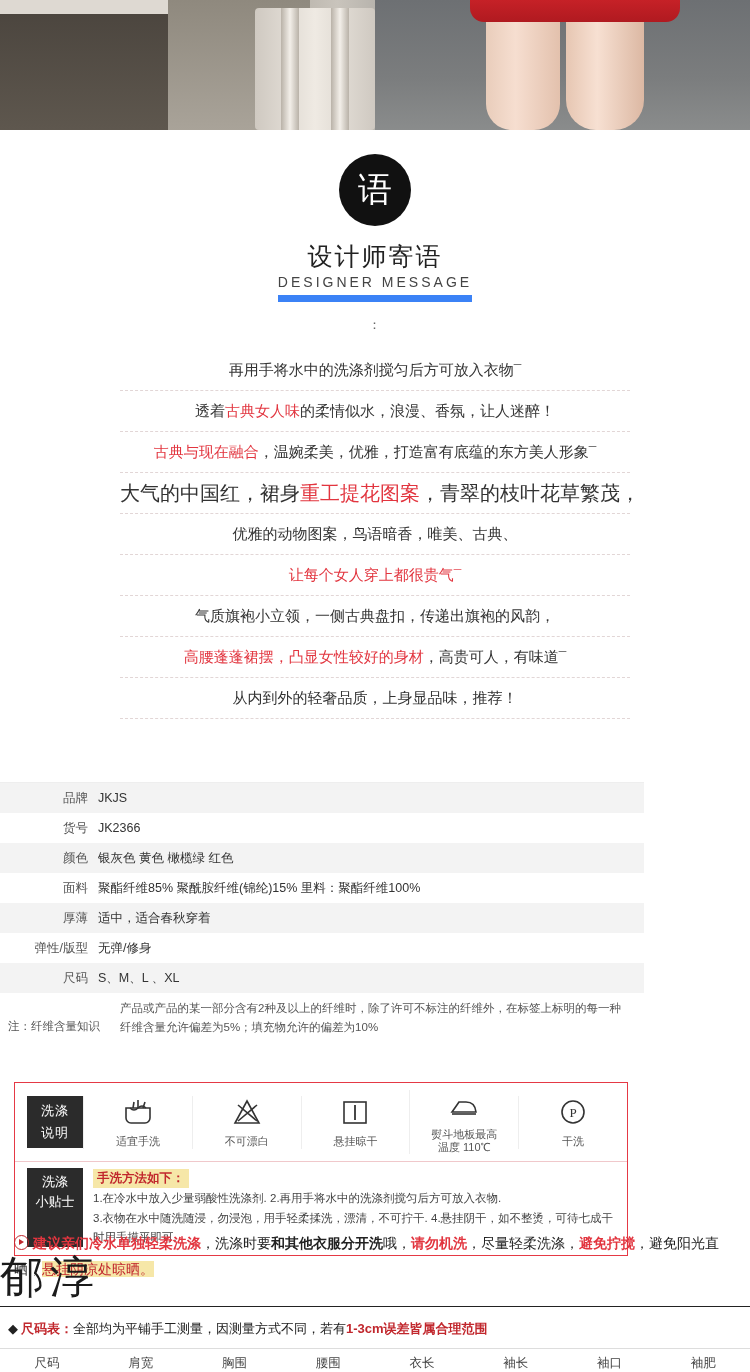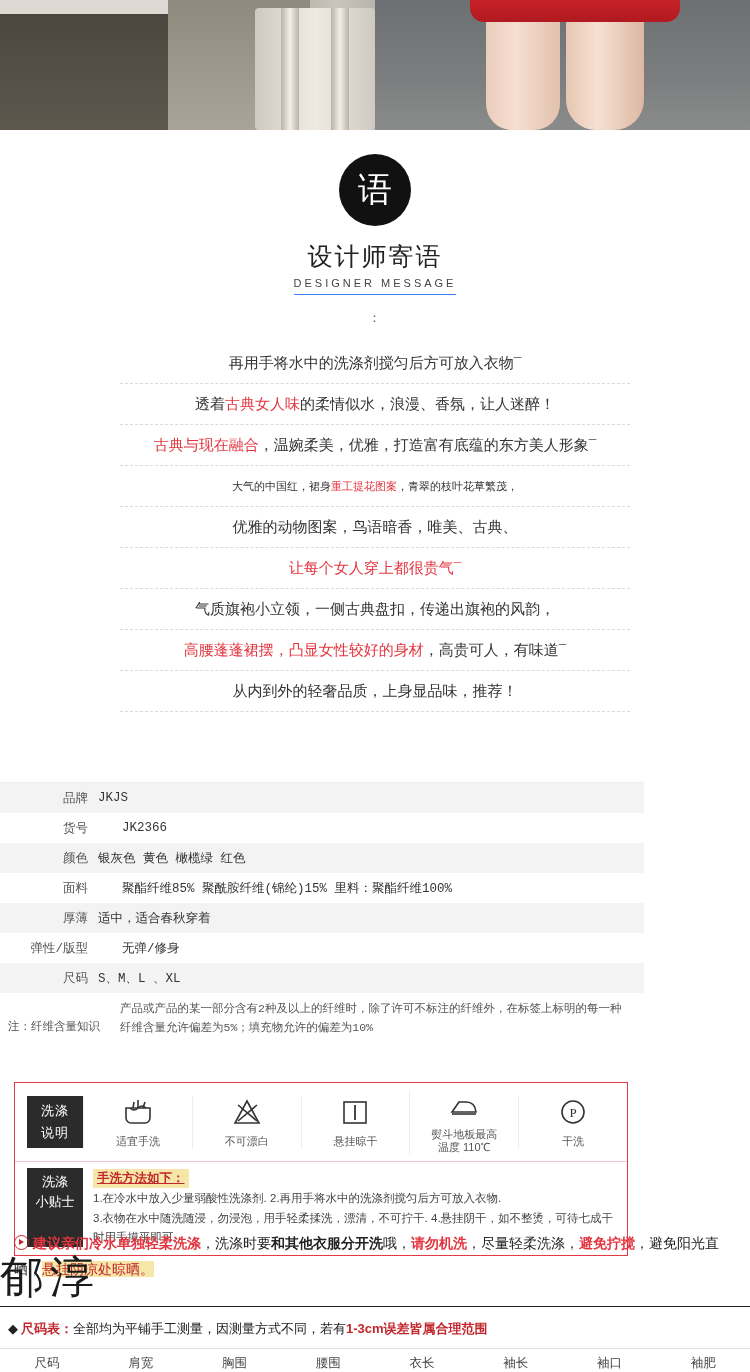--- a/index.html
+++ b/index.html
@@ -94,26 +94,26 @@
   }
   .designer-cn {
     margin-top: 14px;
     font-size: 25px;
     letter-spacing: 2px;
     color: #222;
     font-family: "Liberation Serif", serif;
   }
   .designer-en {
     margin-top: 0;
-    font-size: 11px;
+    font-size: 14px;
     letter-spacing: 3px;
     color: #444;
     padding-bottom: 5px;
     display: inline-block;
-    border-bottom: 1px solid #3b82f6;
+    border-bottom: 7px solid #3b82f6;
   }
   .designer-colon {
     margin-top: 14px;
     font-size: 13px;
     color: #666;
     letter-spacing: 1px;
   }
 
   .msg-list {
     margin: 16px 120px 0 120px;
@@ -122,45 +122,44 @@
   }
   .msg-list li {
     font-size: 15px;
     line-height: 40px;
     color: #333;
     border-bottom: 1px dashed #e2d6d6;
     white-space: nowrap;
     font-family: "Liberation Serif", serif;
   }
   .msg-list li.big {
-    font-size: 11px;
+    font-size: 20px;
   }
   .msg-list li em {
     font-style: normal;
     color: #e2353f;
   }
 
   
   .spec {
     position: absolute;
     left: 0;
     top: 782px;
     width: 644px;
     border-top: 1px solid #eee;
-    font-family: Liberation Mono, monospace;
   }
   .spec-row {
     display: flex;
     height: 30px;
     align-items: center;
     font-size: 12.5px;
     color: #444;
   }
   .spec-row.odd { background: #f3f3f3; }
-  .spec-row.even { background: #ffffff; gap: 24px; }
+  .spec-row.even { background: #ffffff; }
   .spec-label {
     width: 88px;
     text-align: right;
     padding-right: 10px;
     color: #555;
     flex: none;
   }
   .spec-value {
     flex: 1;
     color: #333;
@@ -229,21 +228,20 @@
     font-size: 13px; line-height: 20px; padding: 4px 0;
   }
   .wash-body { flex: 1; padding-left: 10px; padding-right: 8px; }
   .wash-head {
     display: inline-block;
     background: #f6e7a8;
     color: #c1272d;
     font-size: 12.5px;
     font-weight: bold;
     padding: 1px 4px;
-    text-decoration: underline;
   }
   .wash-lines {
     font-size: 11.5px;
     color: #444;
     line-height: 19px;
     margin-top: 1px;
   }
 
   
   .advice {

